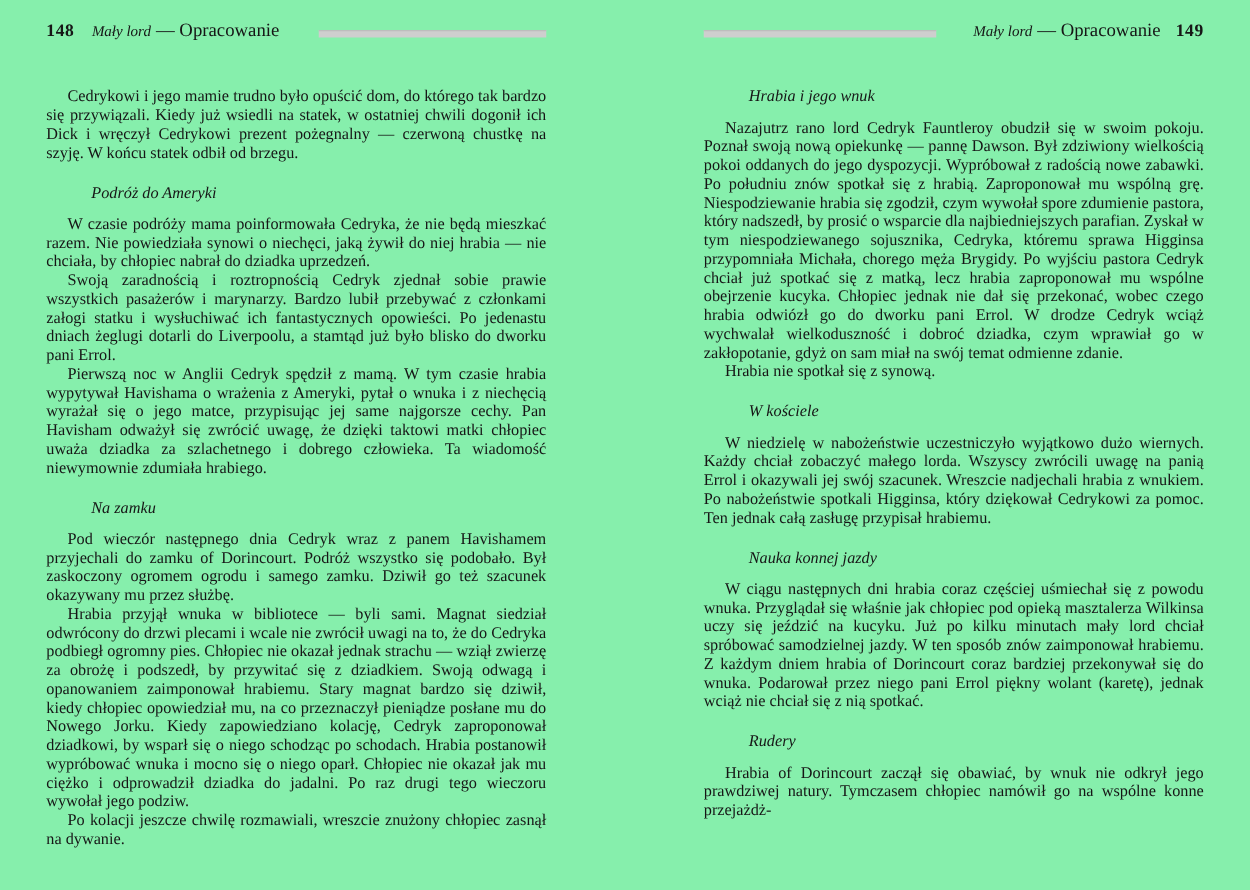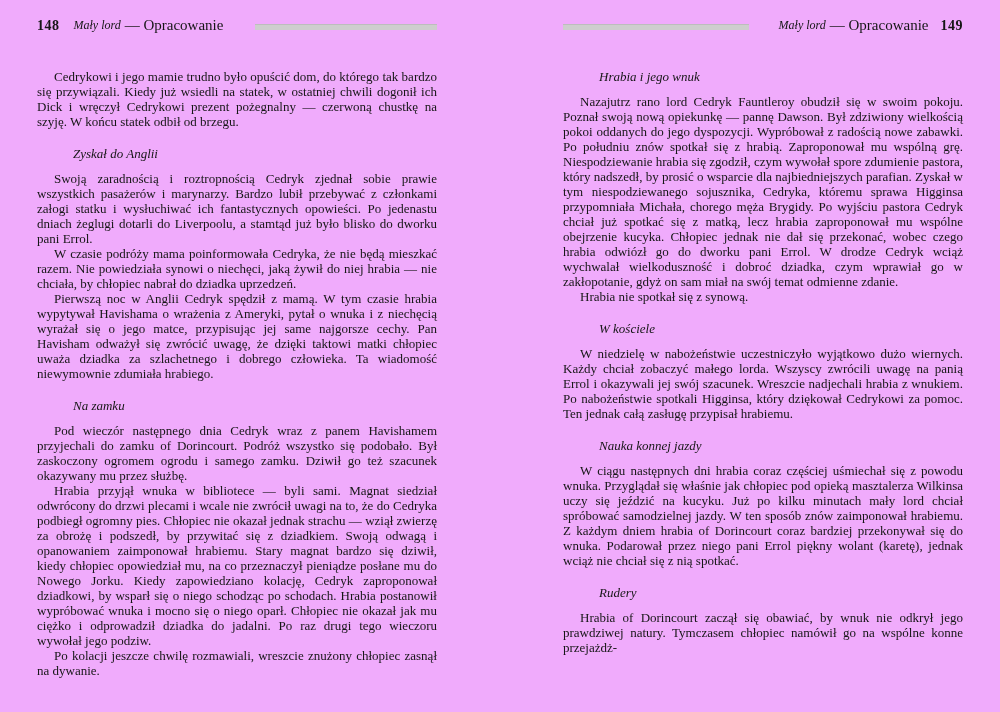--- a/index.html
+++ b/index.html
@@ -1,21 +1,21 @@
 <!DOCTYPE html>
 <html lang="pl"><head>
 <meta charset="utf-8">
 <style>
   html, body { margin: 0; padding: 0; }
   body { background: #ffffff; }
   .spread {
     position: relative;
     width: 1000px;
     height: 712px;
-    background: #f0abfc;
+    background: #86efac;
     overflow: hidden;
     color: #161616;
   }
   .page {
     position: absolute;
     top: 18px;
     width: 400px;
   }
   .page-left  { left: 37px; }
   .page-right { left: 563px; }
@@ -85,23 +85,23 @@
 
   <section class="page page-left">
     <header class="running-head left">
       <span class="pagenum">148</span>
       <span class="booktitle">Mały lord</span>
       <span class="suffix">— Opracowanie</span>
       <span class="rule"></span>
     </header>
     <div class="pagebody">
       <p>Cedrykowi i jego mamie trudno było opuścić dom, do którego tak bardzo się przywiązali. Kiedy już wsiedli na statek, w ostatniej chwili dogonił ich Dick i wręczył Cedrykowi prezent pożegnalny — czerwoną chustkę na szyję. W końcu statek odbił od brzegu.</p>
-      <h3>Zyskał do Anglii</h3>
+      <h3>Podróż do Ameryki</h3>
+      <p>W czasie podróży mama poinformowała Cedryka, że nie będą mieszkać razem. Nie powiedziała synowi o niechęci, jaką żywił do niej hrabia — nie chciała, by chłopiec nabrał do dziadka uprzedzeń.</p>
       <p>Swoją zaradnością i roztropnością Cedryk zjednał sobie prawie wszystkich pasażerów i marynarzy. Bardzo lubił przebywać z członkami załogi statku i wysłuchiwać ich fantastycznych opowieści. Po jedenastu dniach żeglugi dotarli do Liverpoolu, a stamtąd już było blisko do dworku pani Errol.</p>
-      <p>W czasie podróży mama poinformowała Cedryka, że nie będą mieszkać razem. Nie powiedziała synowi o niechęci, jaką żywił do niej hrabia — nie chciała, by chłopiec nabrał do dziadka uprzedzeń.</p>
       <p>Pierwszą noc w Anglii Cedryk spędził z mamą. W tym czasie hrabia wypytywał Havishama o wrażenia z Ameryki, pytał o wnuka i z niechęcią wyrażał się o jego matce, przypisując jej same najgorsze cechy. Pan Havisham odważył się zwrócić uwagę, że dzięki taktowi matki chłopiec uważa dziadka za szlachetnego i dobrego człowieka. Ta wiadomość niewymownie zdumiała hrabiego.</p>
       <h3>Na zamku</h3>
       <p>Pod wieczór następnego dnia Cedryk wraz z panem Havishamem przyjechali do zamku of Dorincourt. Podróż wszystko się podobało. Był zaskoczony ogromem ogrodu i samego zamku. Dziwił go też szacunek okazywany mu przez służbę.</p>
       <p>Hrabia przyjął wnuka w bibliotece — byli sami. Magnat siedział odwrócony do drzwi plecami i wcale nie zwrócił uwagi na to, że do Cedryka podbiegł ogromny pies. Chłopiec nie okazał jednak strachu — wziął zwierzę za obrożę i podszedł, by przywitać się z dziadkiem. Swoją odwagą i opanowaniem zaimponował hrabiemu. Stary magnat bardzo się dziwił, kiedy chłopiec opowiedział mu, na co przeznaczył pieniądze posłane mu do Nowego Jorku. Kiedy zapowiedziano kolację, Cedryk zaproponował dziadkowi, by wsparł się o niego schodząc po schodach. Hrabia postanowił wypróbować wnuka i mocno się o niego oparł. Chłopiec nie okazał jak mu ciężko i odprowadził dziadka do jadalni. Po raz drugi tego wieczoru wywołał jego podziw.</p>
       <p>Po kolacji jeszcze chwilę rozmawiali, wreszcie znużony chłopiec zasnął na dywanie.</p>
     </div>
   </section>
 
   <section class="page page-right">
     <header class="running-head right">

